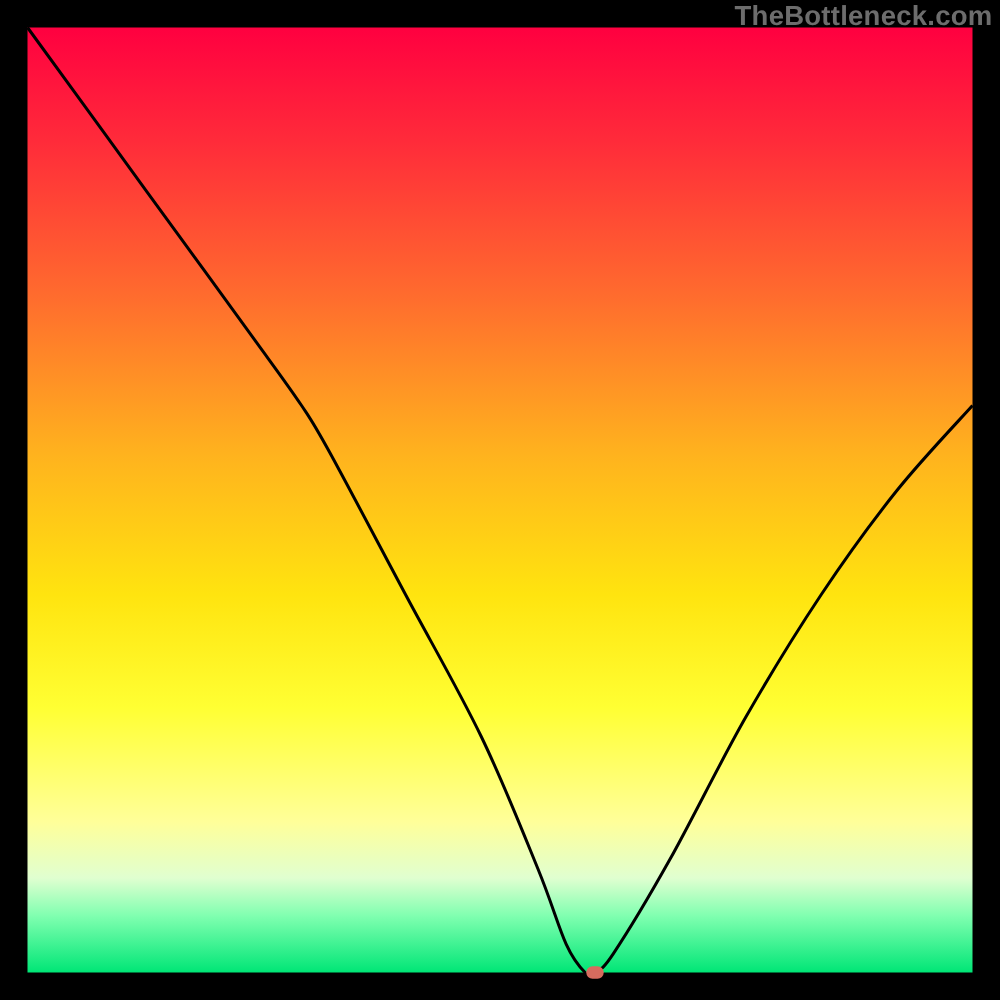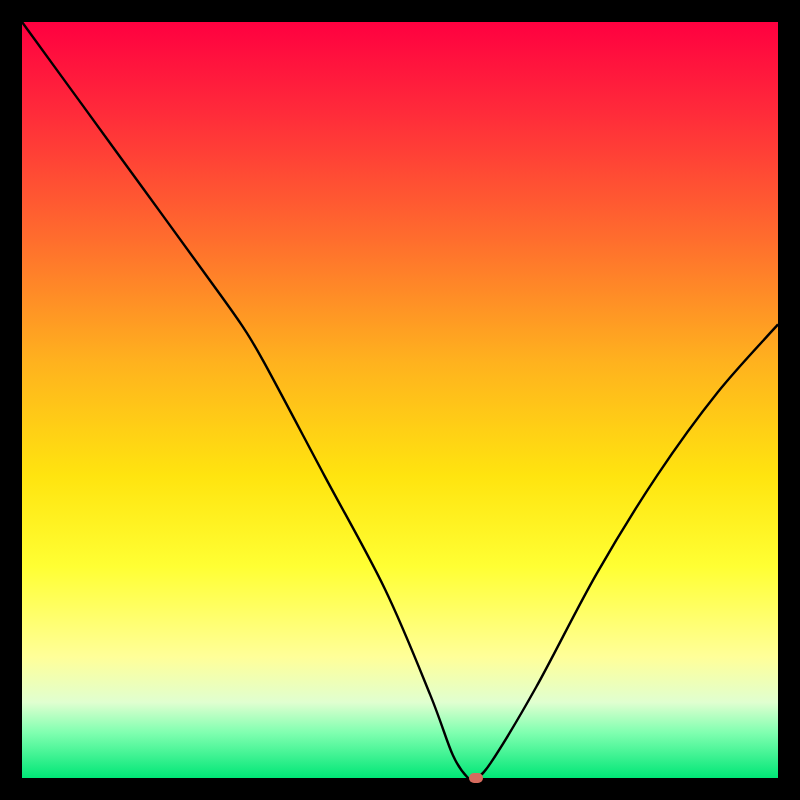--- a/index.html
+++ b/index.html
@@ -26,13 +26,14 @@
 
 <div class="frame">
   <div class="plot"></div>
 
   <svg class="curve" viewBox="0 0 756 756" preserveAspectRatio="none">
     <path id="curve-path" d="M 0 0 C 10.08 13.859999999999994 40.32000000000001 55.43999999999998 60.480000000000004 83.15999999999997 C 80.64 110.87999999999995 100.80000000000001 138.59999999999994 120.96000000000001 166.31999999999994 C 141.12 194.03999999999994 165.06 226.79999999999995 181.44 249.47999999999996 C 197.82 272.15999999999997 209.15999999999997 287.28000000000003 219.23999999999998 302.40000000000003 C 229.32 317.52000000000004 228.06 315 241.92000000000002 340.2 C 255.78000000000003 365.4 282.24 415.79999999999995 302.40000000000003 453.59999999999997 C 322.56000000000006 491.4 345.24 530.46 362.88 567 C 380.52 603.54 396.90000000000003 645.12 408.24 672.84 C 419.58 700.5600000000001 424.61999999999995 719.46 430.91999999999996 733.32 C 437.21999999999997 747.1800000000001 442.26 752.22 446.03999999999996 756 C 449.81999999999994 759.78 449.81999999999994 758.52 453.59999999999997 756 C 457.38 753.48 458.64 756 468.71999999999997 740.88 C 478.79999999999995 725.76 496.44000000000005 696.78 514.08 665.28 C 531.72 633.78 554.4000000000001 587.16 574.5600000000001 551.88 C 594.72 516.6 614.88 483.84 635.04 453.59999999999997 C 655.1999999999999 423.35999999999996 675.36 395.64 695.52 370.44 C 715.68 345.24 745.92 313.74 756 302.40000000000003"></path>
   </svg>
 
   <div id="marker" class="marker" style="left: 475.6px; top: 778px;"></div>
 
+  <div class="watermark">TheBottleneck.com</div>
 </div>
 
 </body></html>

